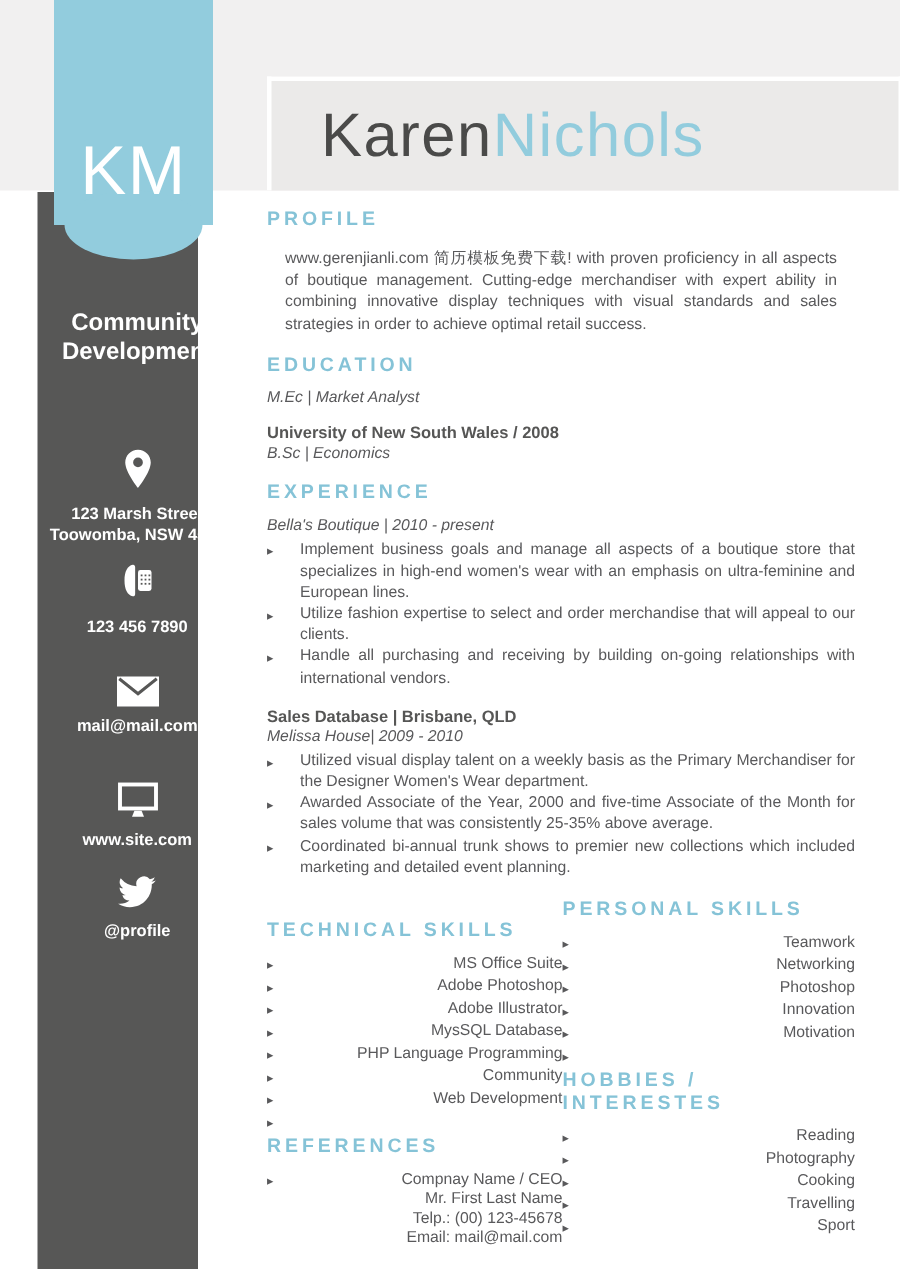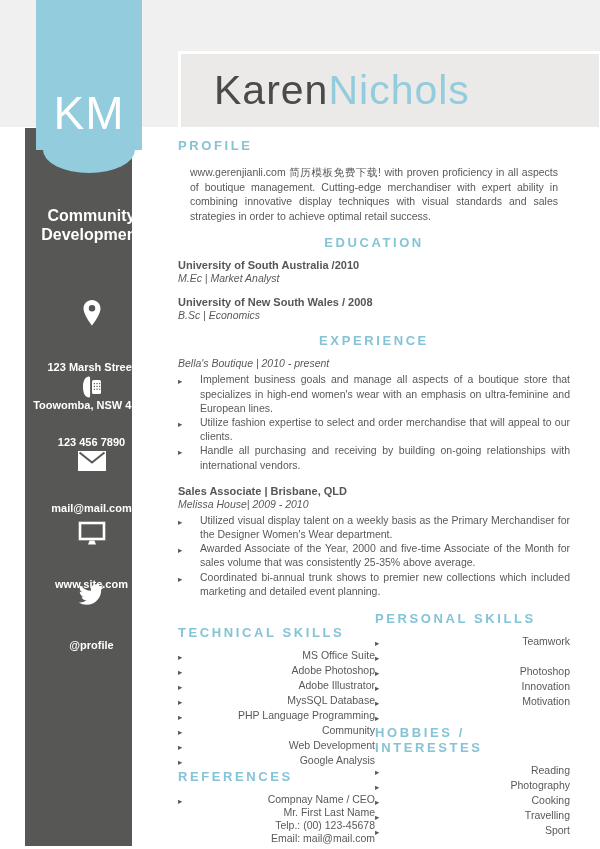--- a/index.html
+++ b/index.html
@@ -20,30 +20,30 @@
   .name .last{color:var(--accent-blue,#92ccdd);}
   
   .sidebar{position:absolute;left:25px;top:128px;width:107px;height:718px;background:var(--sidebar-gray,#575756);}
   .ribbon{position:absolute;left:36px;top:0;width:106px;height:150px;background:var(--accent-blue,#92ccdd);z-index:3;}
   .ribbon::after{content:"";position:absolute;left:7px;top:127px;width:92px;height:46px;border-radius:50%;background:var(--accent-blue,#92ccdd);}
   .monogram{position:absolute;left:0;width:106px;top:86px;text-align:center;font-size:46px;font-weight:400;
     color:#ffffff;letter-spacing:1px;z-index:4;}
   .side-block{position:absolute;left:0;width:133px;text-align:center;color:#ffffff;}
   .role{top:78px;font-size:16px;line-height:19px;font-weight:600;}
   .s-icon{display:block;margin:0 auto;}
-  .s-label{font-size:11px;font-weight:700;line-height:14px;color:#ffffff;margin-top:24px;}
+  .s-label{font-size:11px;font-weight:700;line-height:14px;color:#ffffff;}
   .c-pin{top:170px;} .c-pin-t{top:208px;}
   .c-phone{top:246px;} .c-phone-t{top:283px;}
   .c-mail{top:321px;} .c-mail-t{top:349px;}
   .c-web{top:392px;} .c-web-t{top:425px;}
   .c-tw{top:456px;} .c-tw-t{top:486px;}
   
   .main{position:absolute;left:178px;top:138px;width:392px;color:var(--text-gray,#59595b);}
   h2.sec{font-size:13px;font-weight:700;letter-spacing:2.6px;color:var(--heading-blue,#85c3d7);margin:0 0 9px 0;}
-  .mt{margin-top:19px;text-align:center;}
+  .mt{margin-top:19px;}
   .profile-p{font-size:10.5px;line-height:14.6px;text-align:justify;margin:12px;}
   .edu{margin-bottom:11px;}
   .school{font-weight:700;font-size:11px;color:#565655;line-height:13px;}
   .degree{font-style:italic;font-size:10.5px;line-height:13px;}
   .job{margin-bottom:13px;}
   .job-title{font-weight:700;font-size:11px;color:#565655;line-height:13px;}
   .job-co{font-style:italic;font-size:10.5px;line-height:13px;margin-bottom:2px;}
   .bullet{display:flex;font-size:10.5px;line-height:14.2px;}
   .bullet .mk{width:22px;flex:none;font-family:"DejaVu Sans",sans-serif;font-size:8.5px;padding-top:2px;}
   .bullet .tx{flex:1;text-align:justify;}
@@ -136,21 +136,20 @@
   <div class="monogram">KM</div>
 </div>
 
 <div class="main">
 
   <h2 class="sec">PROFILE</h2>
   <p class="profile-p">www.gerenjianli.com 简历模板免费下载! with proven proficiency in all aspects of boutique management. Cutting-edge merchandiser with expert ability in combining innovative display techniques with visual standards and sales strategies in order to achieve optimal retail success.</p>
 
   <h2 class="sec mt">EDUCATION</h2>
   <div class="edu">
-    <div class="school">University of South Australia /2010</div>
     <div class="degree">M.Ec | Market Analyst</div>
   </div>
   <div class="edu">
     <div class="school">University of New South Wales / 2008</div>
     <div class="degree">B.Sc | Economics</div>
   </div>
 
   <h2 class="sec mt">EXPERIENCE</h2>
 
   <div class="job">
@@ -163,21 +162,21 @@
         <span class="mk">▸</span>
         <span class="tx">Utilize fashion expertise to select and order merchandise that will appeal to our clients.</span>
       </div>
     <div class="bullet">
         <span class="mk">▸</span>
         <span class="tx">Handle all purchasing and receiving by building on-going relationships with international vendors.</span>
       </div>
   </div>
 
   <div class="job">
-    <div class="job-title">Sales Associate | Brisbane, QLD</div>
+    <div class="job-title">Sales Database | Brisbane, QLD</div>
     <div class="job-co">Melissa House| 2009 - 2010</div>
     <div class="bullet">
         <span class="mk">▸</span>
         <span class="tx">Utilized visual display talent on a weekly basis as the Primary Merchandiser for the Designer Women's Wear department.</span>
       </div>
     <div class="bullet">
         <span class="mk">▸</span>
         <span class="tx">Awarded Associate of the Year, 2000 and five-time Associate of the Month for sales volume that was consistently 25-35% above average.</span>
       </div>
     <div class="bullet">
@@ -212,21 +211,20 @@
       <div class="bullet li">
           <span class="mk">▸</span>
           <span class="tx">Community</span>
         </div>
       <div class="bullet li">
           <span class="mk">▸</span>
           <span class="tx">Web Development</span>
         </div>
       <div class="bullet li">
           <span class="mk">▸</span>
-          <span class="tx">Google Analysis</span>
         </div>
 
       <h2 class="sec gap-left">REFERENCES</h2>
       <div class="bullet li ref">
         <span class="mk">▸</span>
         <span class="tx">
           <div>Compnay Name / CEO</div>
           <div>Mr. First Last Name</div>
           <div>Telp.: (00) 123-45678</div>
           <div>Email: mail@mail.com</div>
@@ -236,20 +234,21 @@
     </div>
 
     <div class="col-right">
       <h2 class="sec">PERSONAL SKILLS</h2>
       <div class="bullet li">
           <span class="mk">▸</span>
           <span class="tx">Teamwork</span>
         </div>
       <div class="bullet li">
           <span class="mk">▸</span>
+          <span class="tx">Networking</span>
         </div>
       <div class="bullet li">
           <span class="mk">▸</span>
           <span class="tx">Photoshop</span>
         </div>
       <div class="bullet li">
           <span class="mk">▸</span>
           <span class="tx">Innovation</span>
         </div>
       <div class="bullet li">

